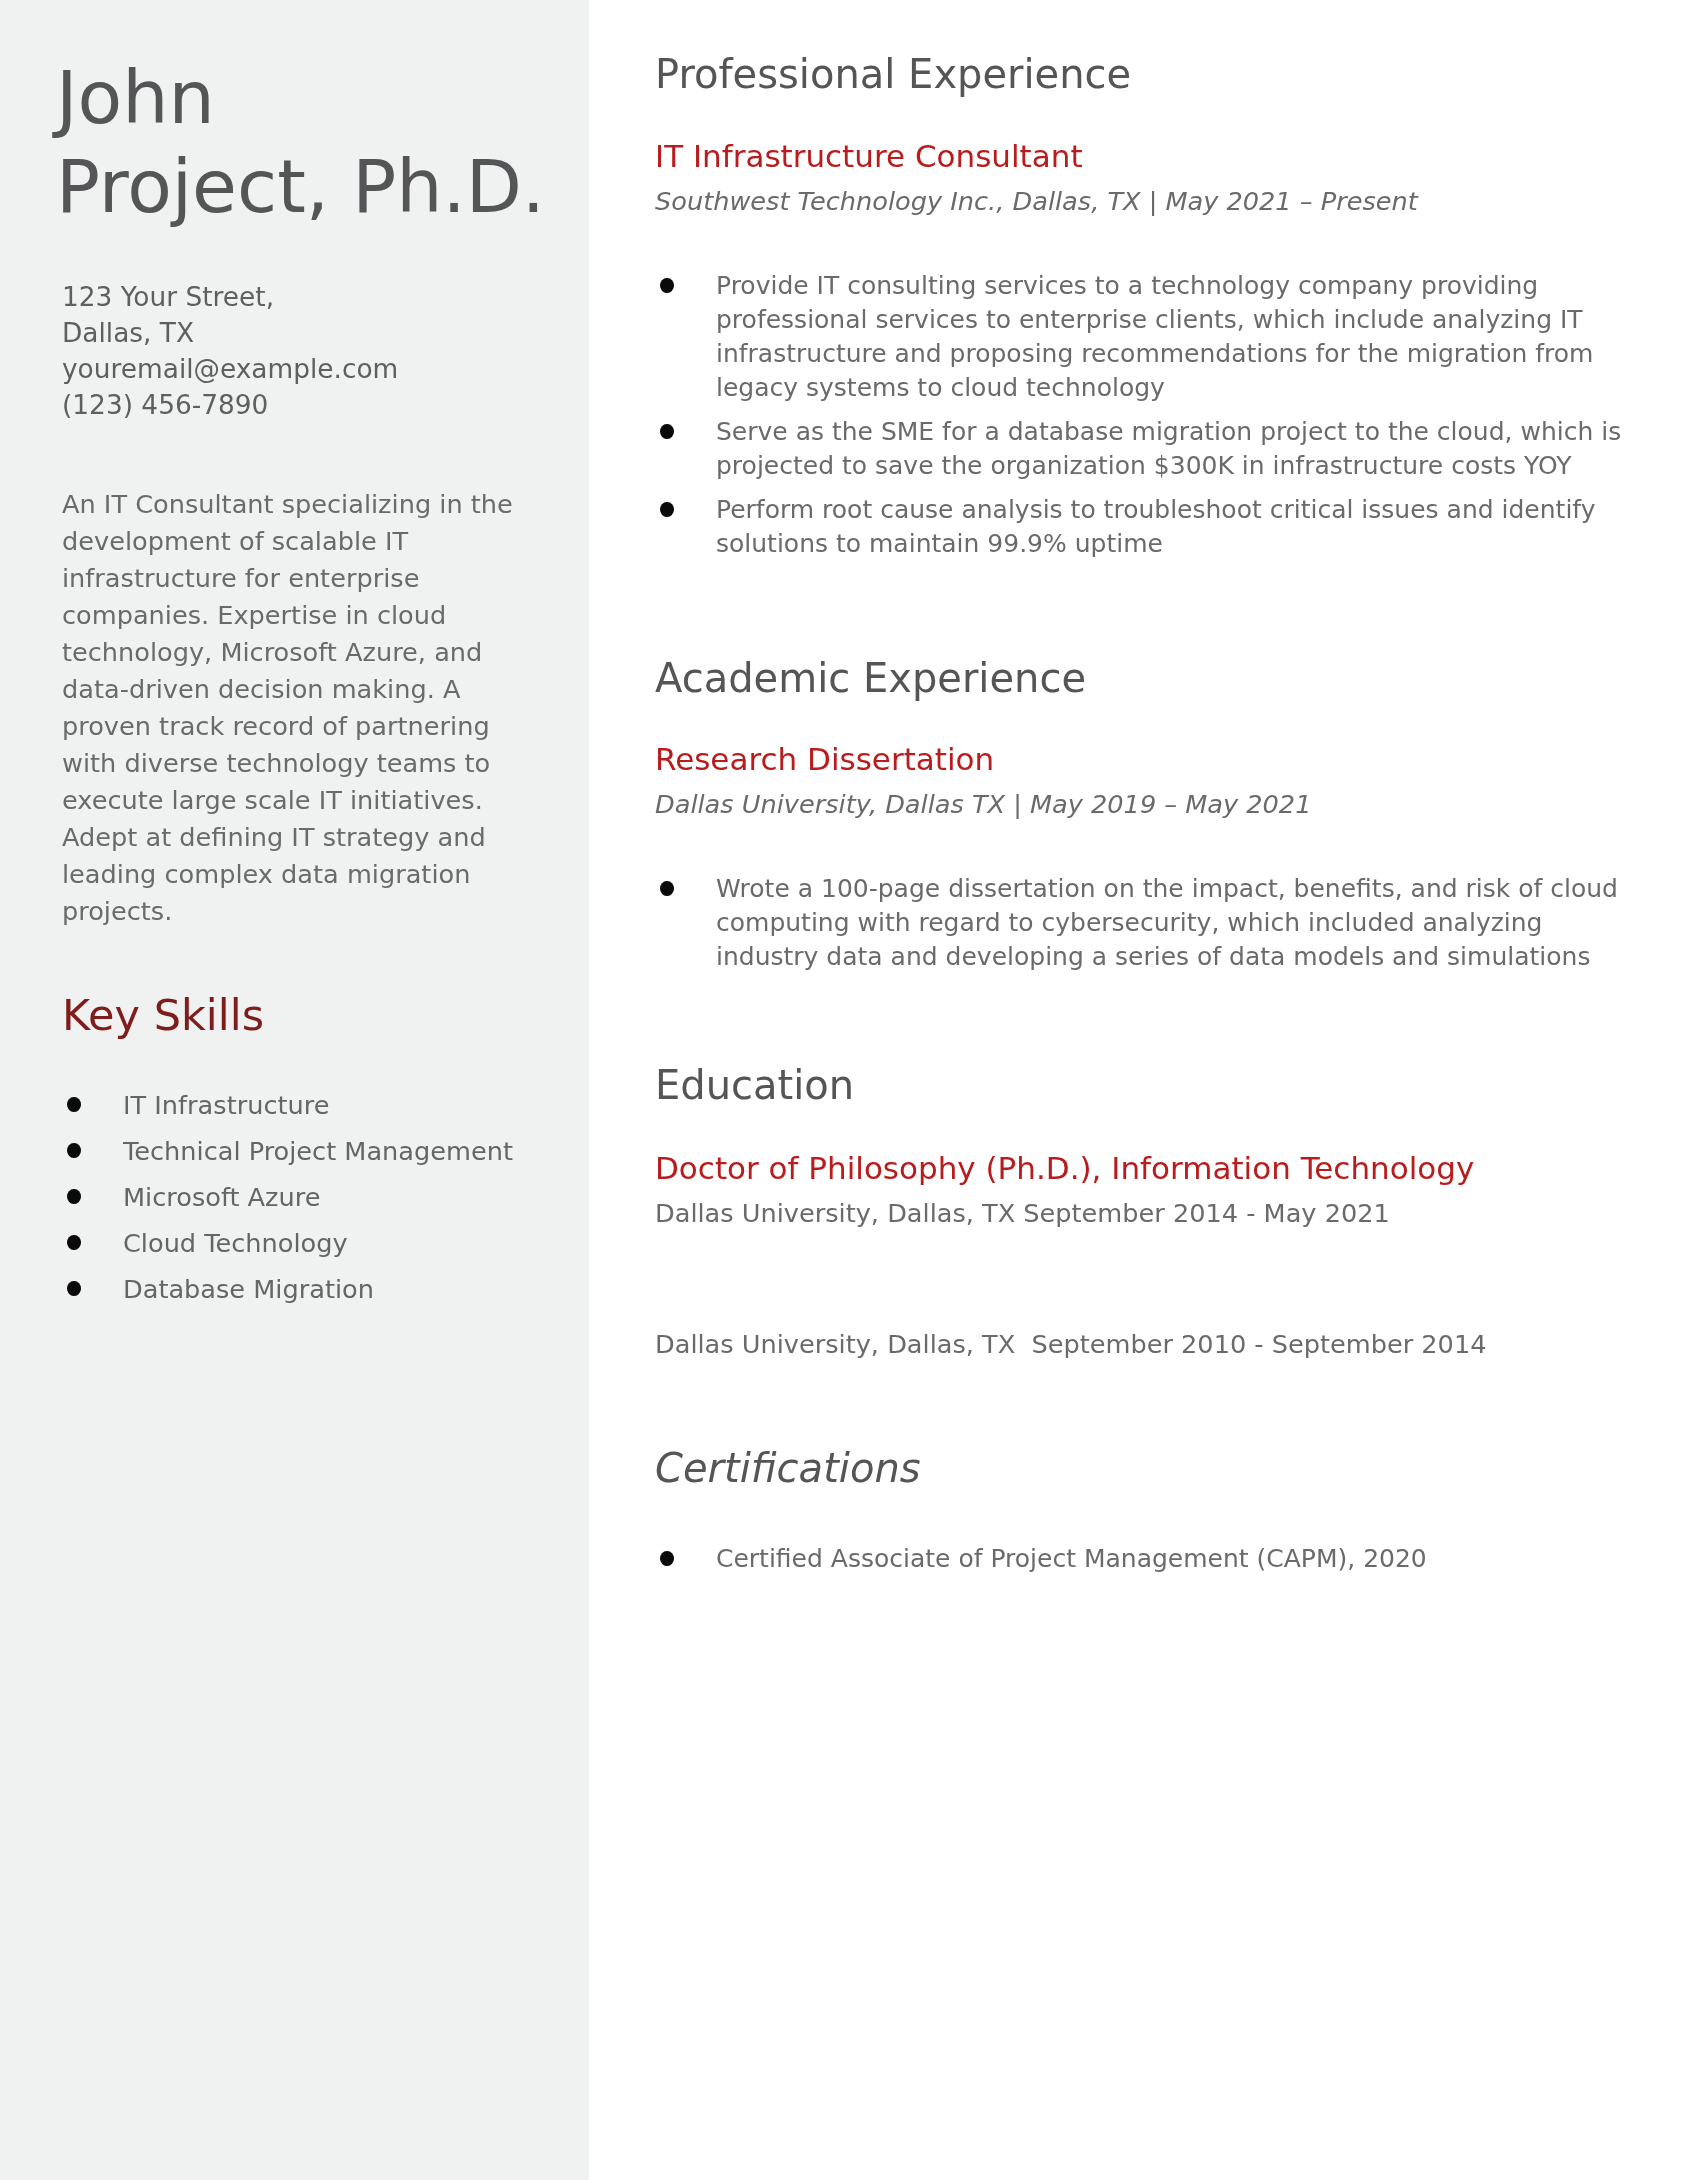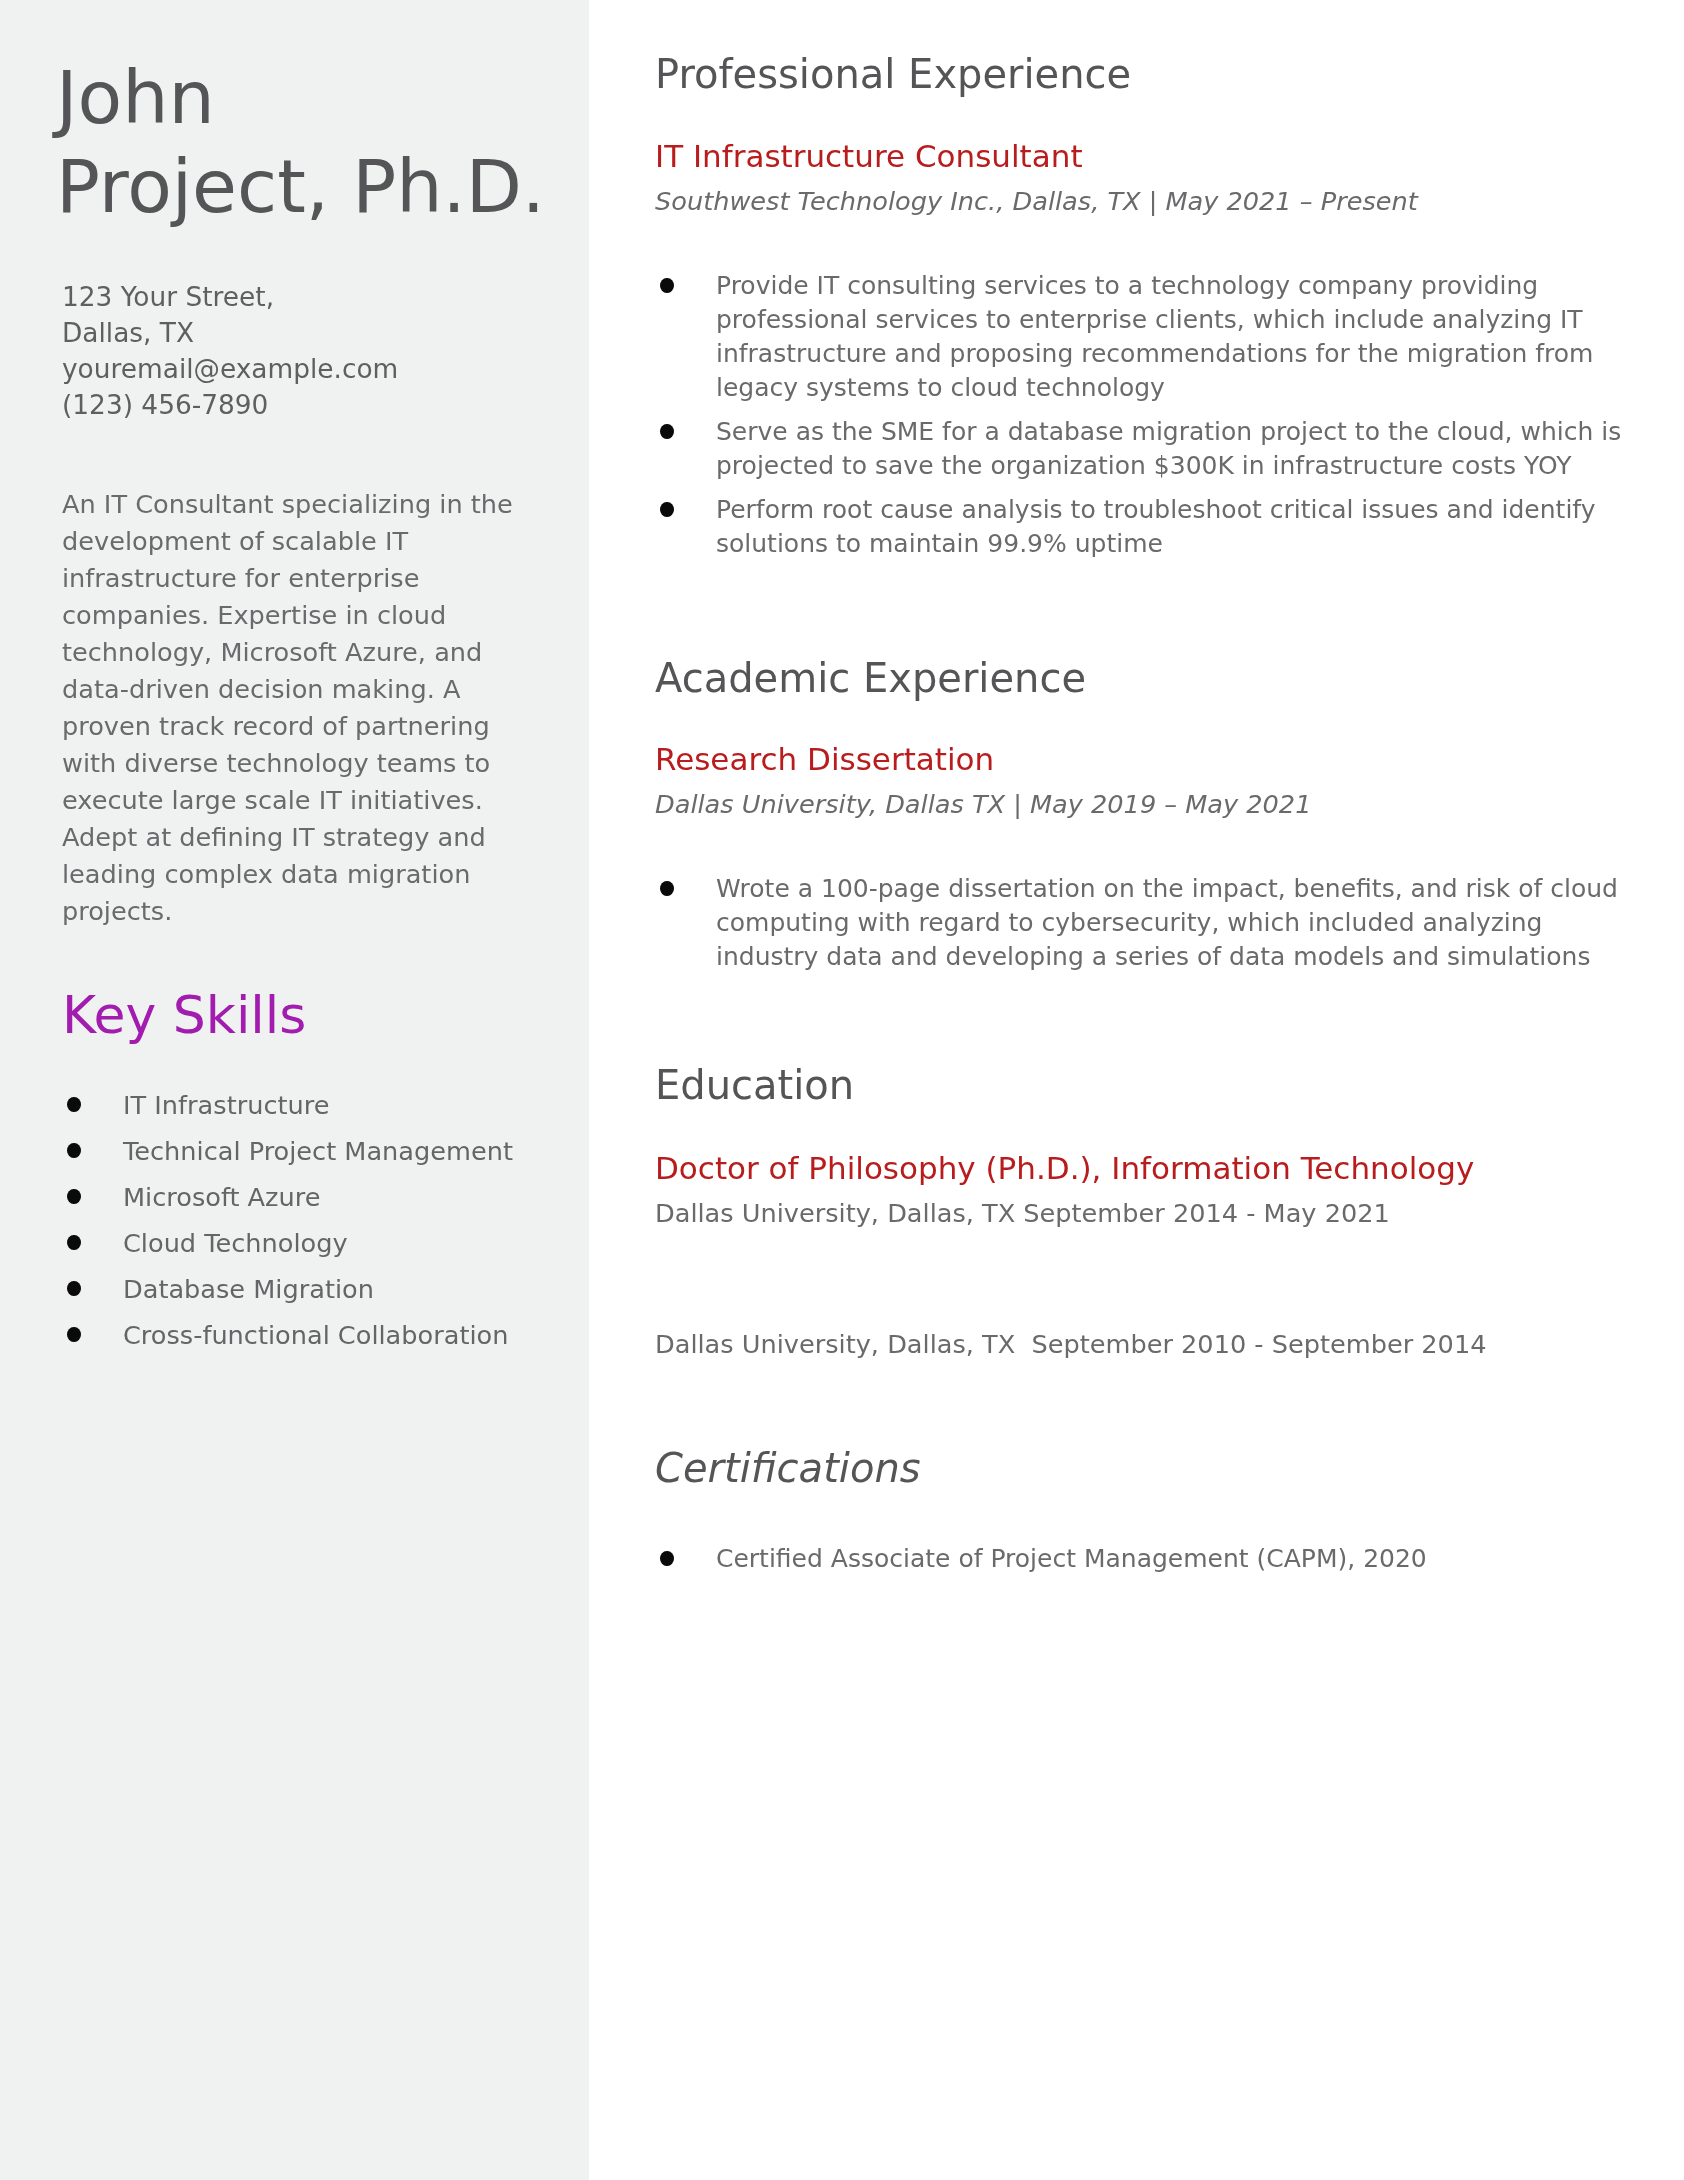--- a/index.html
+++ b/index.html
@@ -28,21 +28,21 @@
     font-size: 26.4px; line-height: 36px; color: #5f5f61;
   }
   .contact div { white-space: nowrap; }
   .summary {
     position: absolute; left: 62px; top: 486px; width: 451px;
     font-size: 25.6px; line-height: 37px; color: #6a6a6c;
     white-space: pre-line;
   }
   .skills-title {
     position: absolute; left: 62px; top: 988px;
-    font-size: 52px; line-height: 55px; color: #a21caf; margin: 0; font-weight: 400;
+    font-size: 43px; line-height: 55px; color: #7f1d1d; margin: 0; font-weight: 400;
   }
   .skills-list {
     position: absolute; left: 62px; top: 1082px; margin: 0; padding: 0; list-style: none;
   }
   .skills-list li {
     position: relative; height: 46px; line-height: 46px;
     font-size: 25.6px; color: #656567; padding-left: 61px; white-space: nowrap;
   }
   .bullet {
     position: absolute; left: 5.1px; top: 50%; width: 13.6px; height: 15.3px;
@@ -91,21 +91,20 @@
 
   <p class="summary" style="margin:0;">An IT Consultant specializing in the development of scalable IT infrastructure for enterprise companies. Expertise in cloud technology, Microsoft Azure, and data-driven decision making.      A proven track record of partnering with diverse technology teams to execute large scale IT initiatives. Adept at defining IT strategy and leading complex data migration projects.</p>
 
   <h2 class="skills-title">Key Skills</h2>
   <ul class="skills-list">
     <li><span class="bullet"></span><span>IT Infrastructure</span></li>
     <li><span class="bullet"></span><span>Technical Project Management</span></li>
     <li><span class="bullet"></span><span>Microsoft Azure</span></li>
     <li><span class="bullet"></span><span>Cloud Technology</span></li>
     <li><span class="bullet"></span><span>Database Migration</span></li>
-    <li><span class="bullet"></span><span>Cross-functional Collaboration</span></li>
   </ul>
 </aside>
 
 <main class="main">
 
   <h2 class="section-title" style="top:49px;">Professional Experience</h2>
   <h3 class="role-title" style="top:136px;">IT Infrastructure Consultant</h3>
   <div class="role-meta" style="top:183px;">Southwest Technology Inc., Dallas, TX | May 2021 – Present</div>
   <ul class="bullets" style="top:269px;">
     <li><span class="bullet"></span><span>Provide IT consulting services to a technology company providing professional services to enterprise clients, which include analyzing IT infrastructure and proposing recommendations for the migration from legacy systems to cloud technology</span></li>

